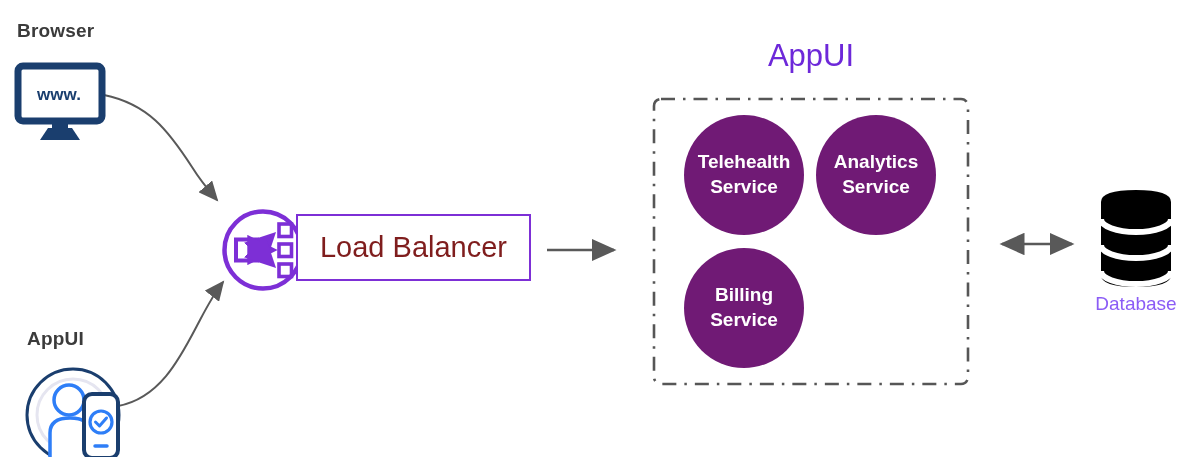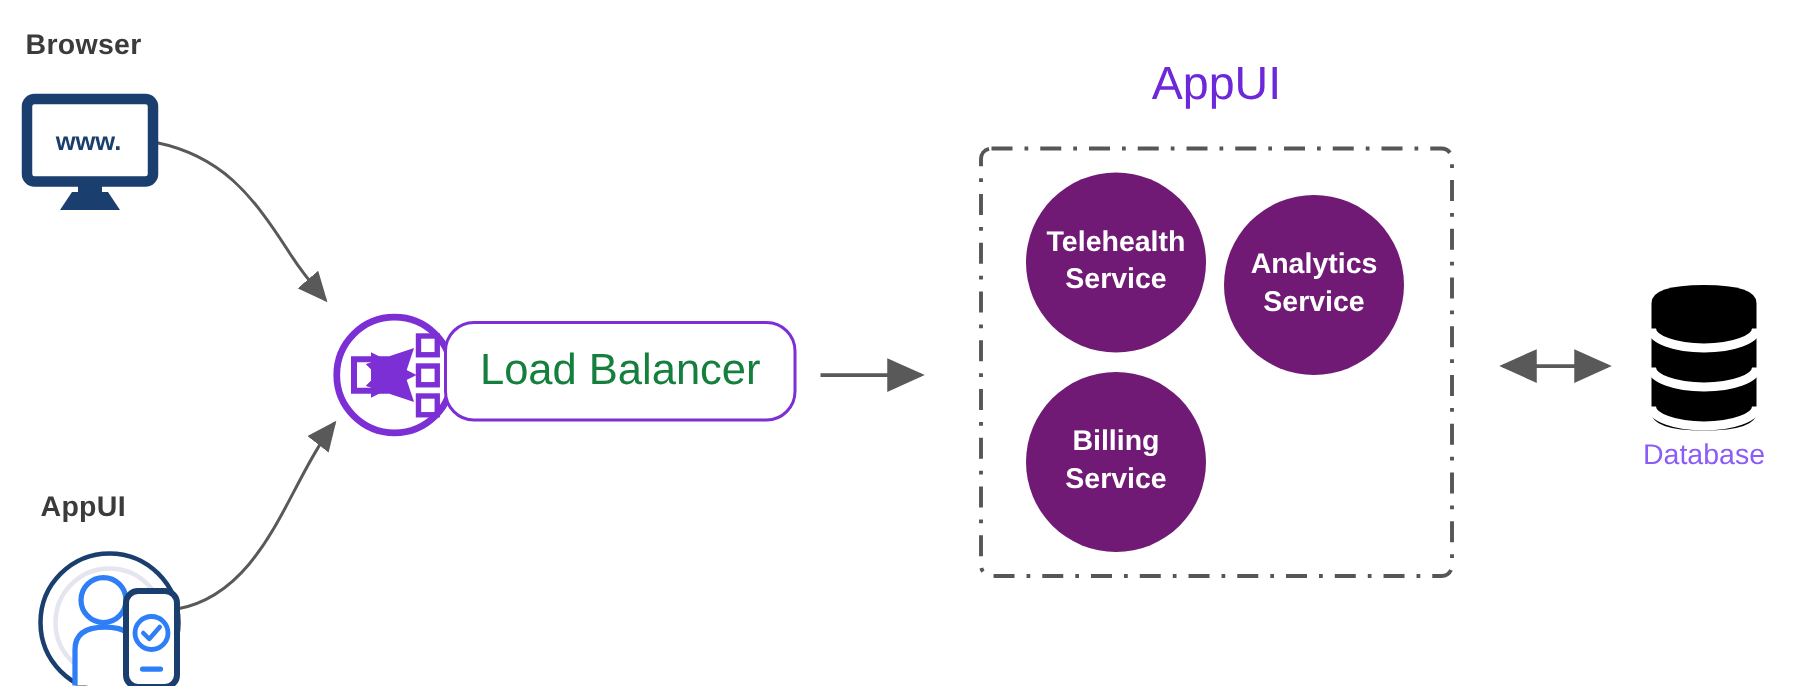--- a/index.html
+++ b/index.html
@@ -8,23 +8,23 @@
     font-family:"Liberation Sans", sans-serif;
     margin-top:12px;
   }
   .abs{position:absolute;}
   svg{display:block;}
   .node-label{
     font-weight:bold;font-size:19px;color:#3b3b3b;letter-spacing:.2px;
   }
   .lb-box{
     left:296px;top:202px;width:235px;height:67px;box-sizing:border-box;
-    border:2.5px solid #7d2fd6;border-radius:20px;background:#ffffff;
+    border:2.5px solid #7d2fd6;border-radius:0;background:#ffffff;
     display:flex;align-items:center;justify-content:center;
-    font-size:29px;color:#15803d;
+    font-size:29px;color:#7f1d1d;
   }
   .appui-title{
     left:654px;top:26px;width:314px;text-align:center;
     font-size:31px;color:#6d28d9;
   }
   .service-circle{
     width:120px;height:120px;border-radius:50%;background:#701a75;
     display:flex;align-items:center;justify-content:center;text-align:center;
     color:#ffffff;font-weight:bold;font-size:19px;line-height:1.3;
     box-sizing:border-box;padding:0 10px;
@@ -89,21 +89,21 @@
   </svg>
   <div class="abs lb-box">
     <span>Load Balancer</span>
   </div>
 
   <div class="abs appui-title">AppUI</div>
 
   <div class="abs service-circle" style="left:684px;top:103px">
     <span>Telehealth Service</span>
   </div>
-  <div class="abs service-circle" style="left:816px;top:118px">
+  <div class="abs service-circle" style="left:816px;top:103px">
     <span>Analytics Service</span>
   </div>
   <div class="abs service-circle" style="left:684px;top:236px">
     <span>Billing Service</span>
   </div>
 
   <svg class="abs" style="left:1098px;top:176px" width="76" height="101" viewBox="0 0 76 101">
     <path d="M3,14 Q3,2 38,2 Q73,2 73,14 L73,87 Q73,99 38,99 Q3,99 3,87 Z" fill="#000000"></path>
     <path d="M3,31 A35,13 0 0 0 73,31" fill="none" stroke="#ffffff" stroke-width="6"></path>
     <path d="M3,57 A35,13 0 0 0 73,57" fill="none" stroke="#ffffff" stroke-width="6"></path>

